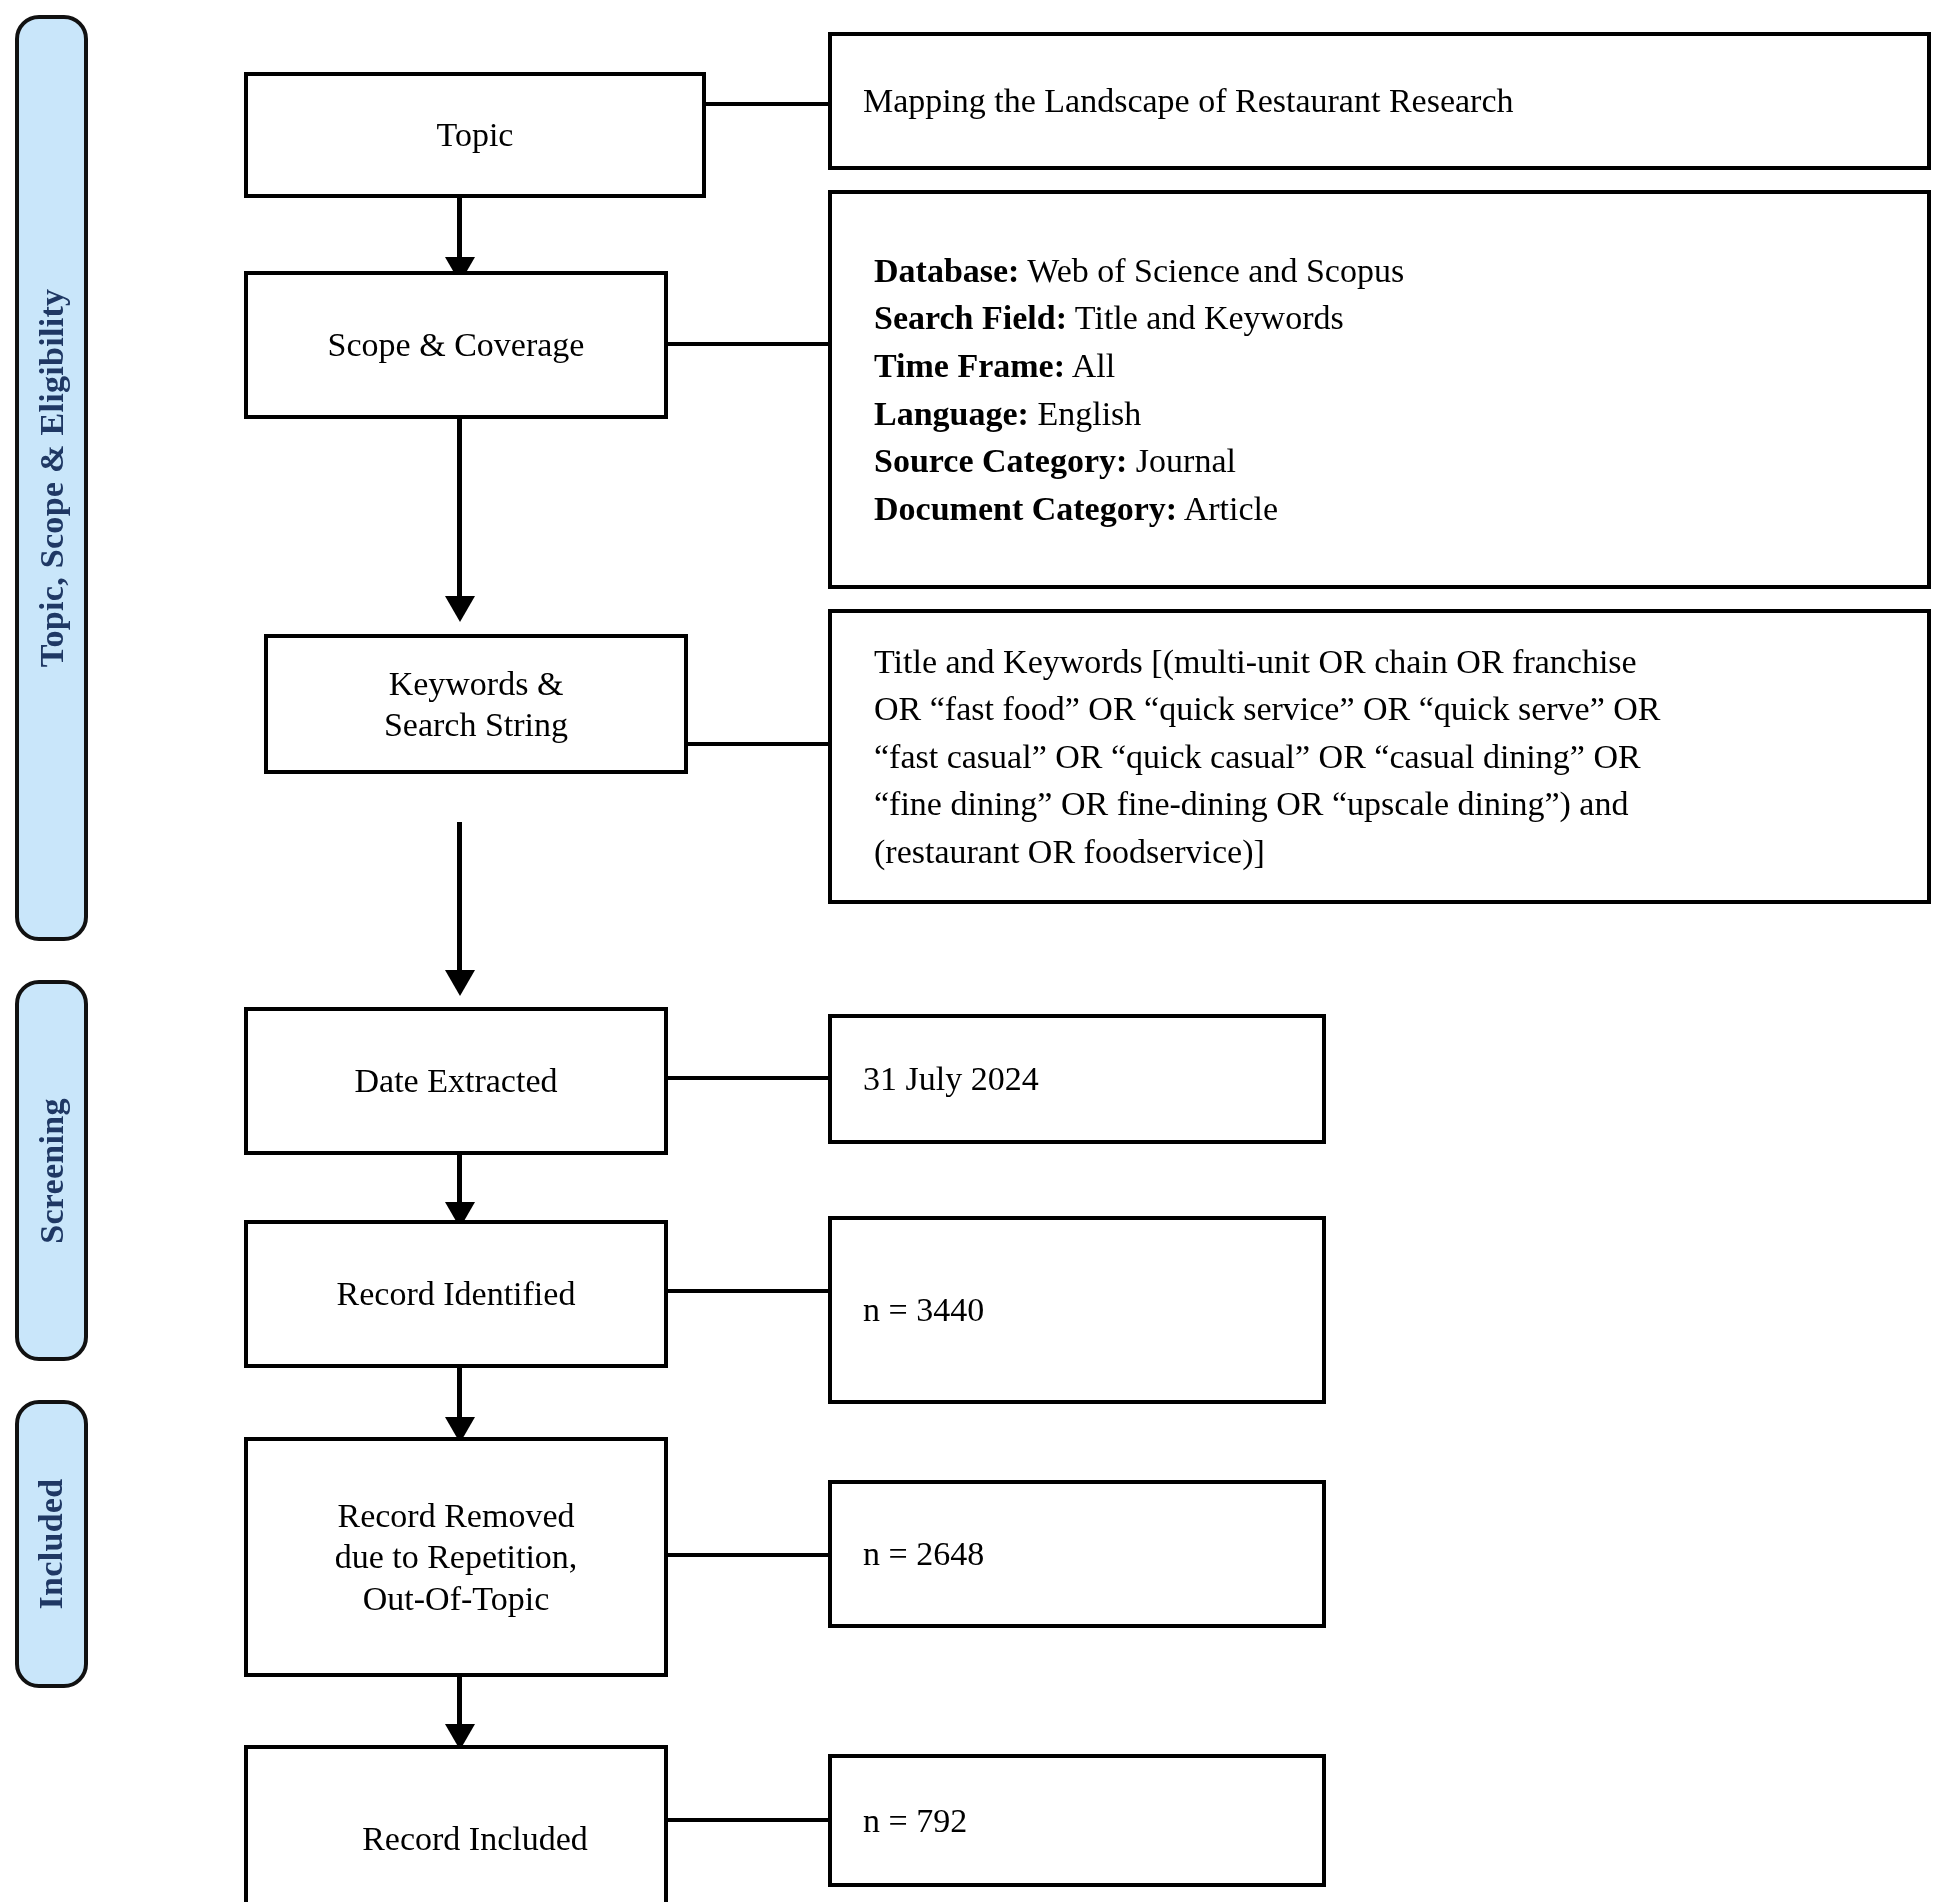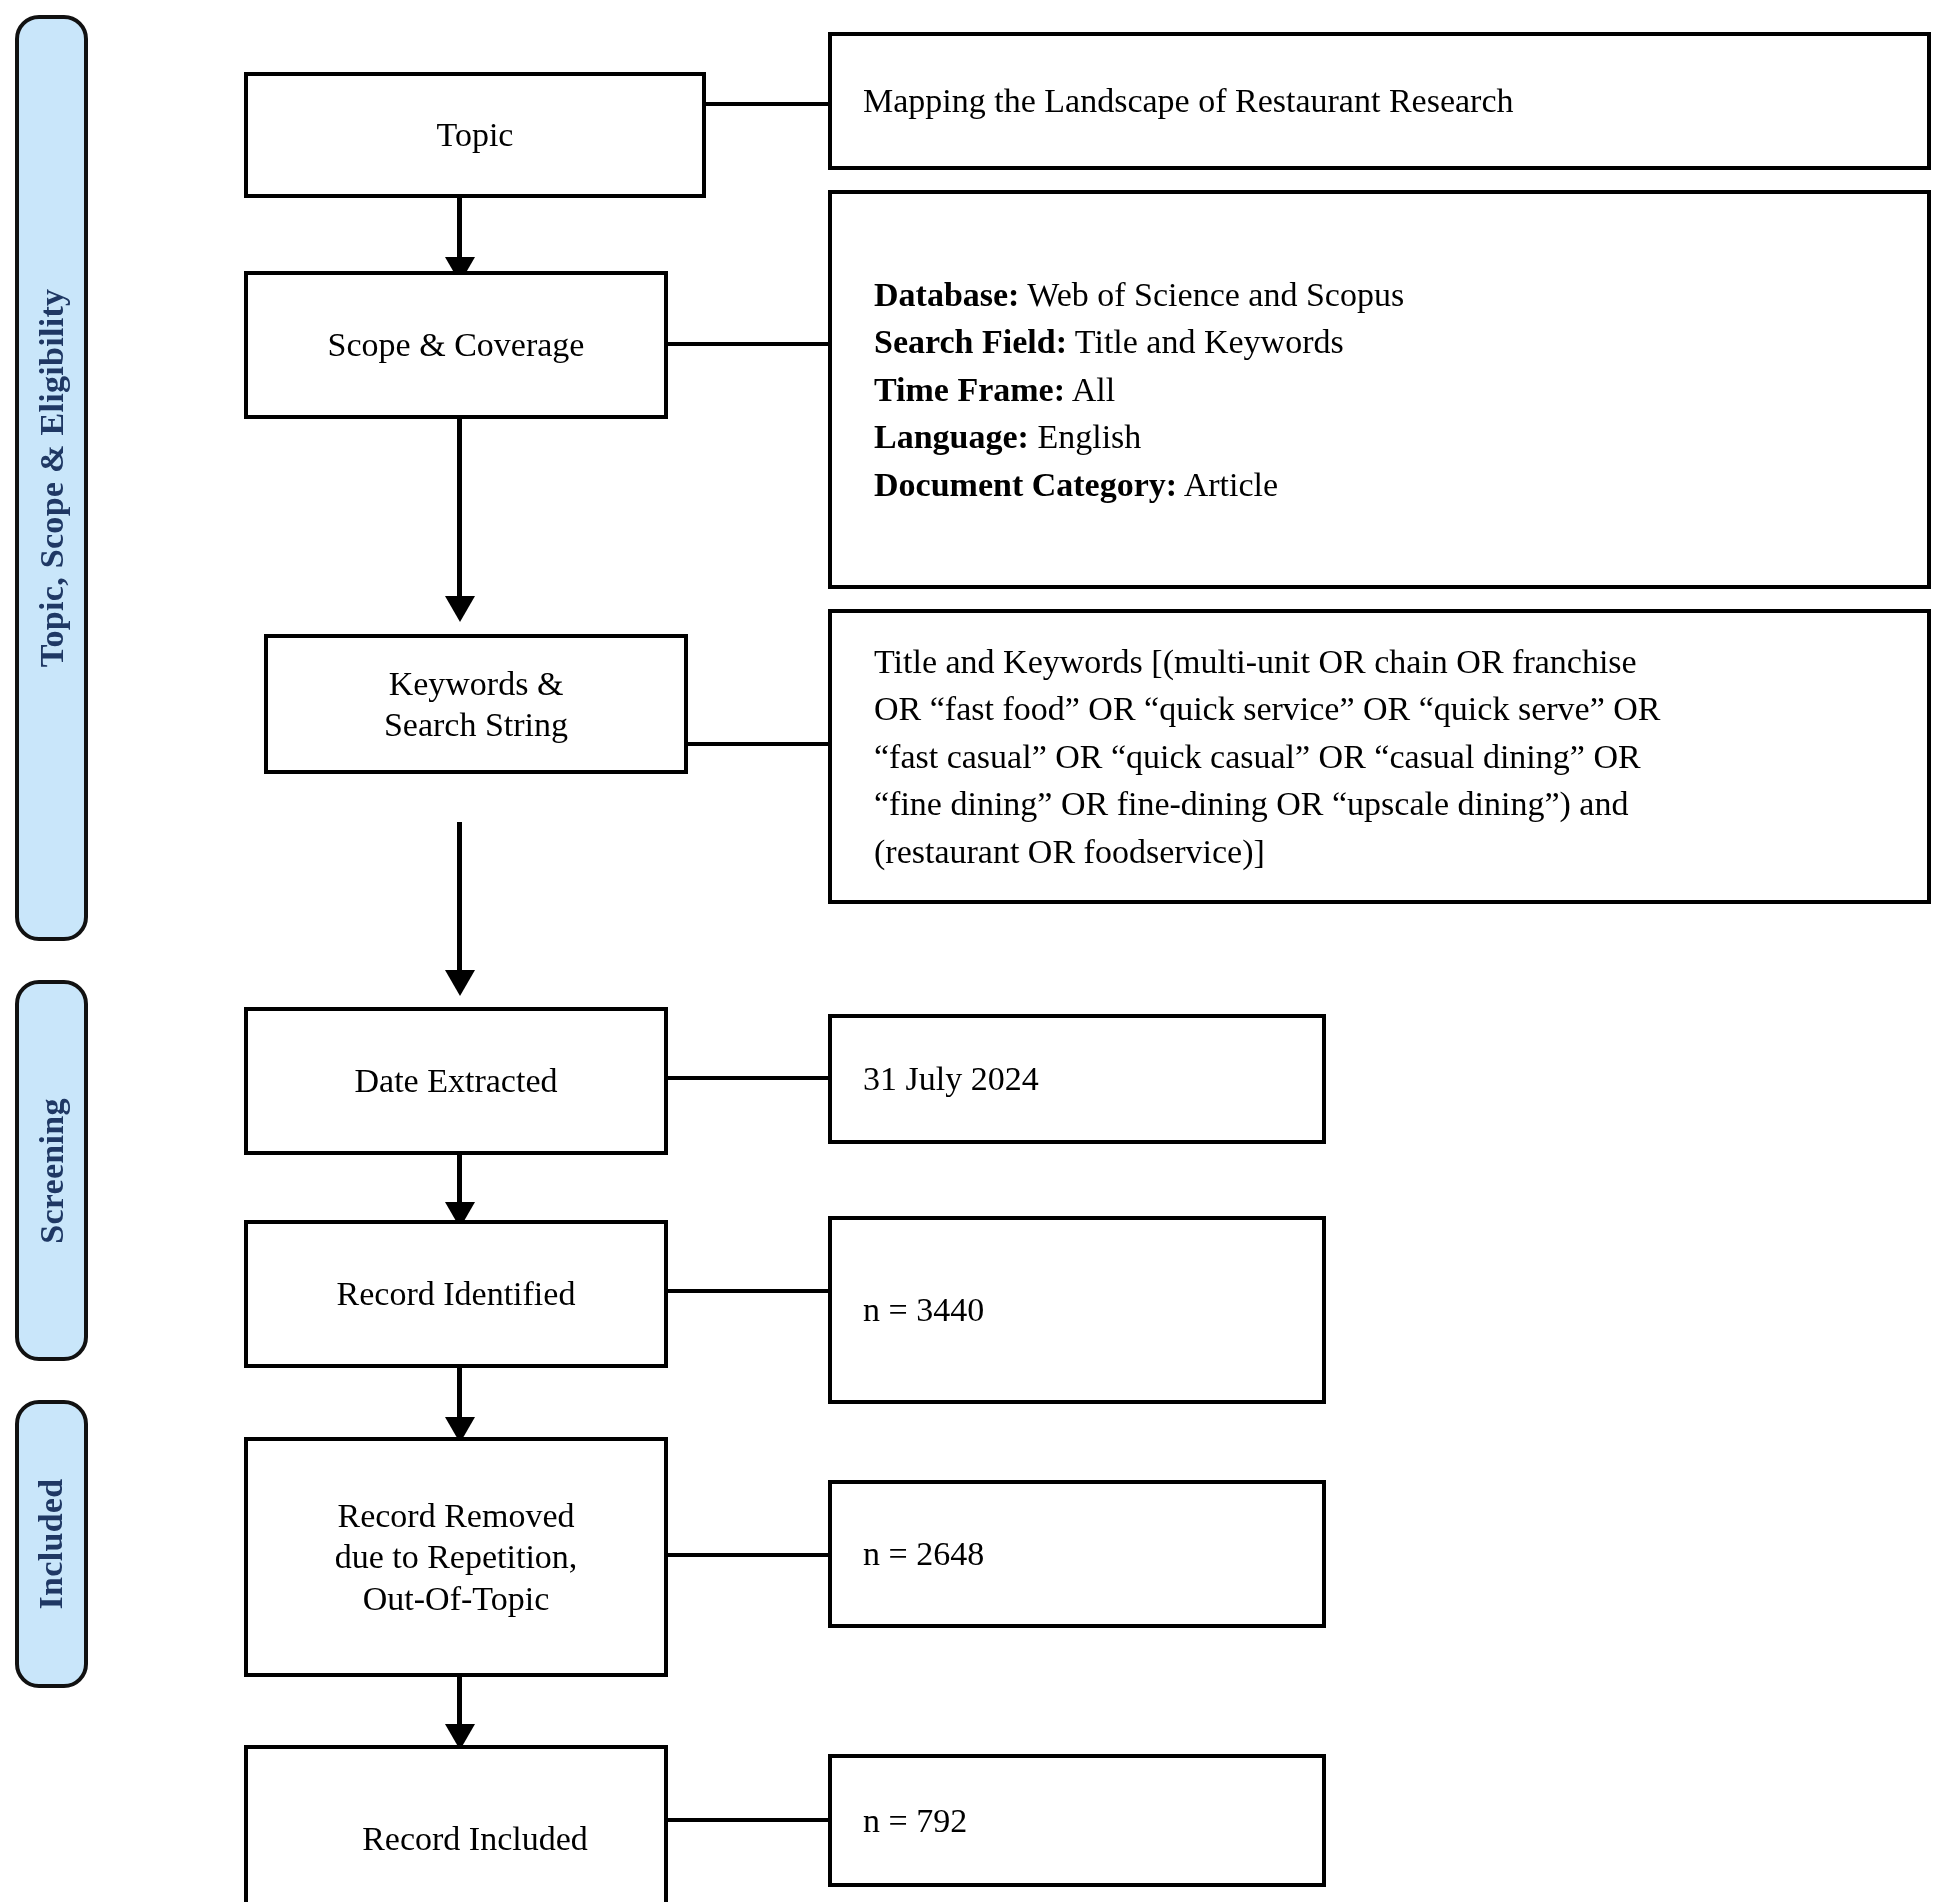--- a/index.html
+++ b/index.html
@@ -158,20 +158,21 @@
   <div class="flow-box center" style="left:244px; top:271px; width:424px; height:148px;">
     <span class="box-text">Scope &amp; Coverage</span>
   </div>
 
   <div class="flow-box left-align" style="left:828px; top:190px; width:1103px; height:399px;">
     <span class="box-text detail-tight">
       <span class="kv-line"><span class="kv-key">Database:</span> <span>Web of Science and Scopus</span></span>
       <span class="kv-line"><span class="kv-key">Search Field:</span> <span>Title and Keywords</span></span>
       <span class="kv-line"><span class="kv-key">Time Frame:</span> <span>All</span></span>
       <span class="kv-line"><span class="kv-key">Language:</span> <span>English</span></span>
+      <span class="kv-line"><span class="kv-key">Source Category:</span> <span>Journal</span></span>
       <span class="kv-line"><span class="kv-key">Document Category:</span> <span>Article</span></span>
     </span>
   </div>
 
   <div class="flow-box center" style="left:244px; top:634px; width:424px; height:140px;margin-left:20px;">
     <span class="box-text">
       <span class="str-line">Keywords &amp;</span>
       <span class="str-line">Search String</span>
     </span>
   </div>

